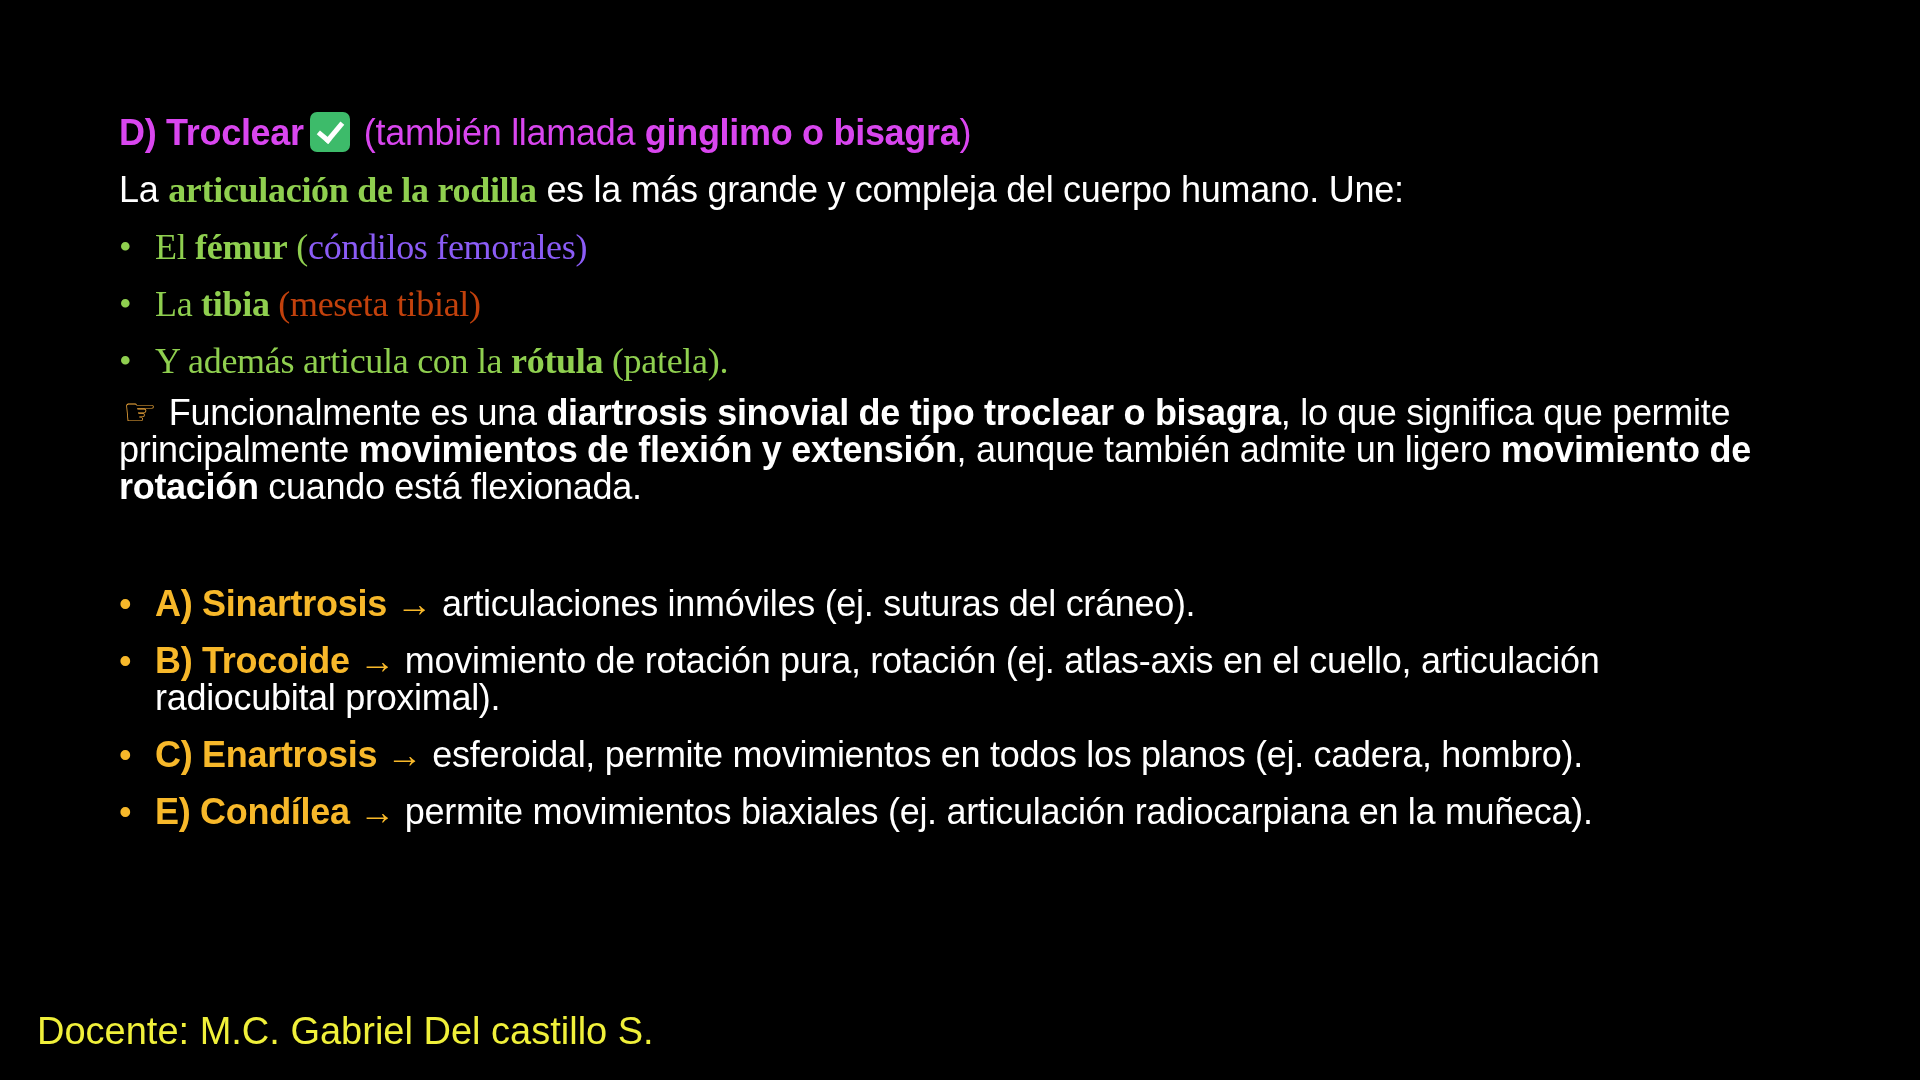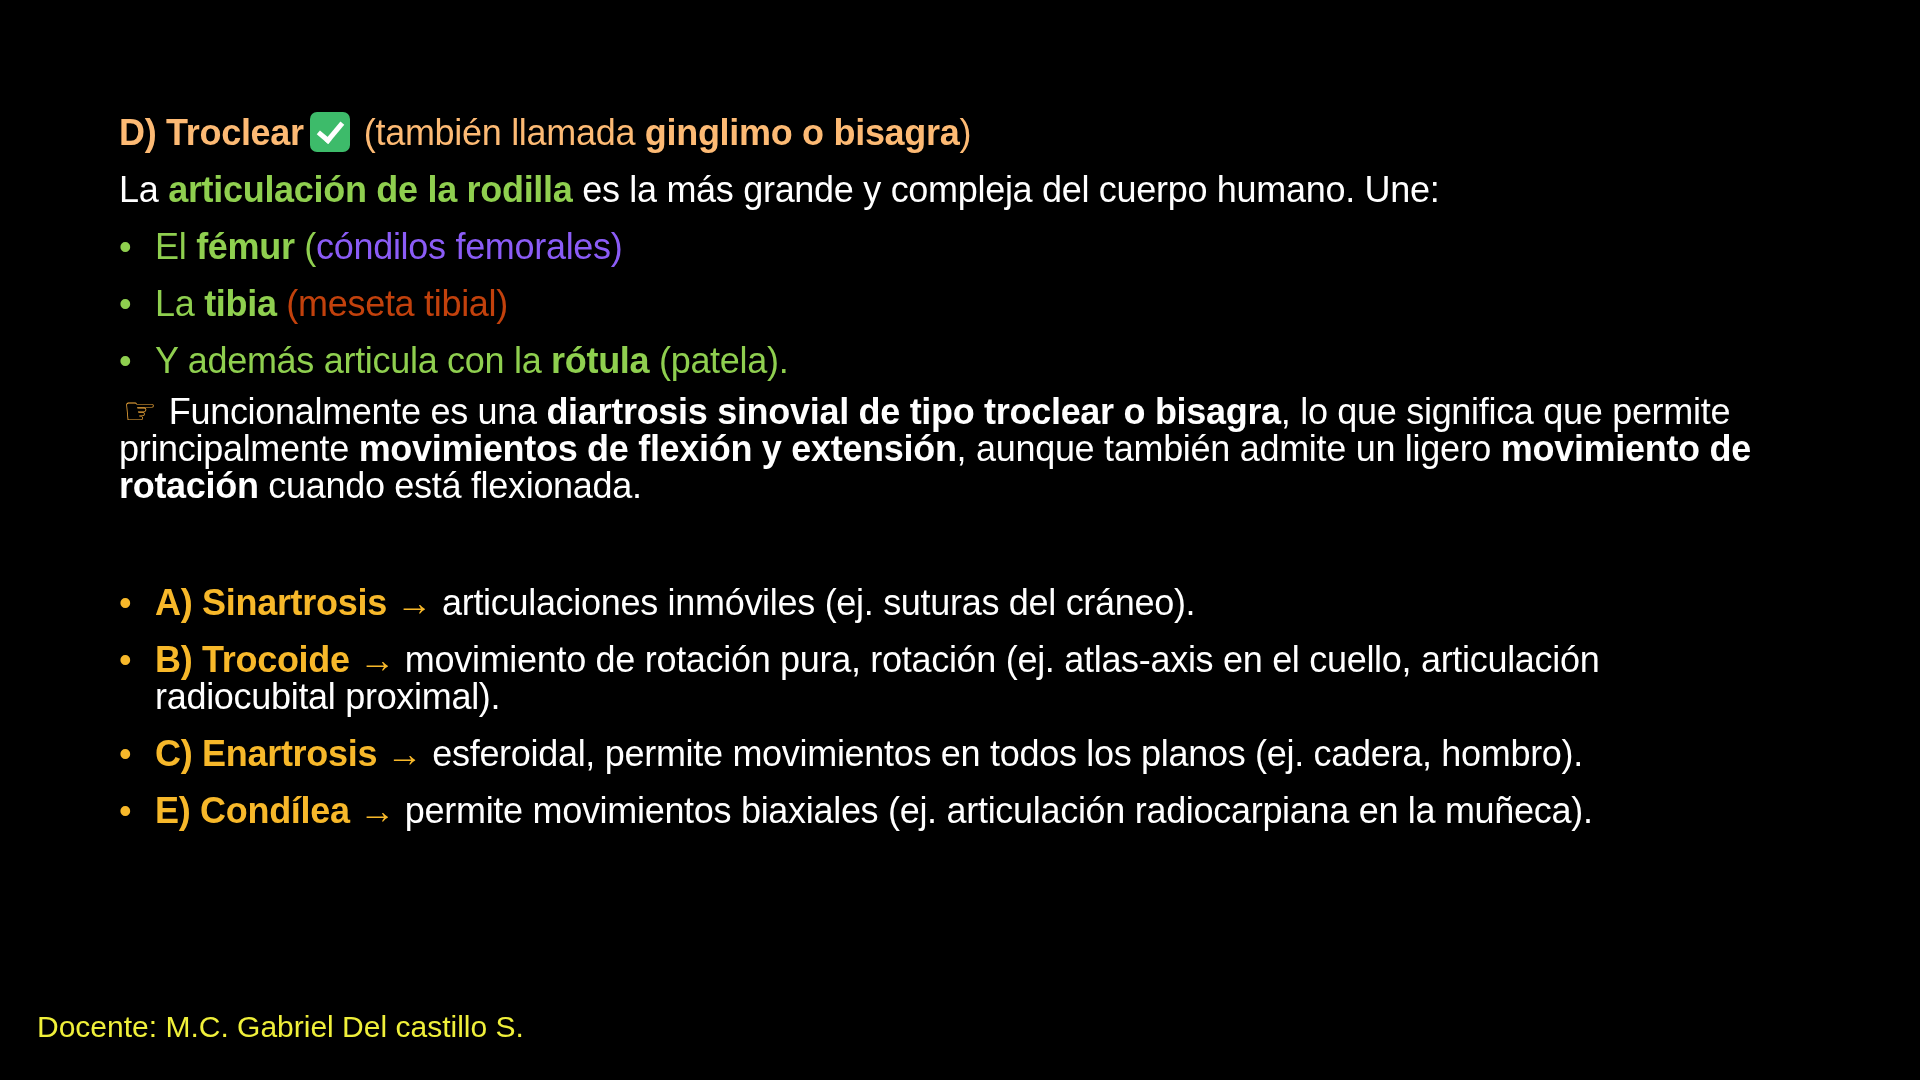--- a/index.html
+++ b/index.html
@@ -1,40 +1,40 @@
 <!DOCTYPE html>
 <html><head>
 <meta charset="utf-8">
 <style>
   html, body { margin: 0; padding: 0; background: #000; }
   body { width: 1920px; height: 1080px; position: relative; overflow: hidden;
          font-family: "Liberation Sans", "DejaVu Sans", sans-serif; color: #fff; }
   .slide { position: absolute; left: 119px; top: 104px; width: 1660px; }
   .line { font-size: 36px; line-height: 57px; white-space: nowrap; letter-spacing: -0.3px; }
-  .red { color: #fdba74; }
-  .green { color: #8fcf4f; }
+  .red { color: #d946ef; }
+  .green { color: #8fcf4f; font-family: Liberation Serif, serif; }
   .gold { color: #f7b82a; }
   b { font-weight: bold; }
   .bullets { margin: 0; padding: 0; list-style: none; }
   .bullets li { position: relative; padding-left: 36px; }
   .bullets li .dot { position: absolute; left: 0; top: 0; }
   .para { font-size: 36px; line-height: 37px; margin-top: 4px; letter-spacing: -0.3px; }
   .gap { height: 70px; }
   .check { display: inline-block; width: 40px; height: 40px; background: #3dbb6a; border-radius: 7px;
            vertical-align: -7px; position: relative; margin: 0 14px 0 6px; }
   .check::after { content: ""; position: absolute; left: 13px; top: 5px; width: 10px; height: 20px;
                   border: solid #fff; border-width: 0 5px 5px 0; transform: rotate(40deg); }
   .hand { display: inline-block; font-size: 38px; margin: 0 12px 0 4px; color: #f2a93b; }
   .xmark { display: inline-block; position: relative; width: 44px; height: 44px; vertical-align: -8px; margin: 0 14px 0 6px; }
   .xmark::before, .xmark::after { content: ""; position: absolute; left: 18px; top: -2px; width: 9px; height: 48px;
                   background: #f0557a; border-radius: 4px; }
   .xmark::before { transform: rotate(42deg); }
   .xmark::after { transform: rotate(-42deg); }
   .opt li { line-height: 37px; margin-bottom: 20px; white-space: normal; }
-  .footer { position: absolute; left: 37px; top: 1010px; font-size: 30px; color: #f0f03a; }
+  .footer { position: absolute; left: 37px; top: 1010px; font-size: 38px; color: #f0f03a; }
 </style>
 </head>
 <body>
 
 <div class="slide">
   <div class="line red">
     <b>D) Troclear</b><span class="check"></span><span>(también llamada </span><b>ginglimo o bisagra</b><span>)</span>
   </div>
 
   <div class="line">

